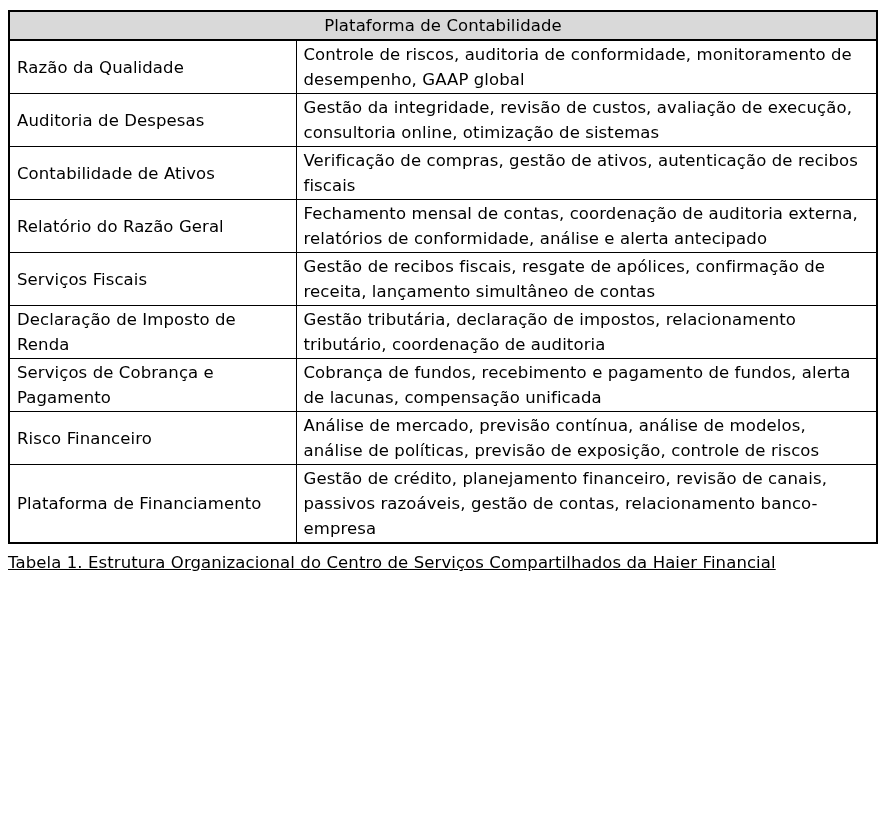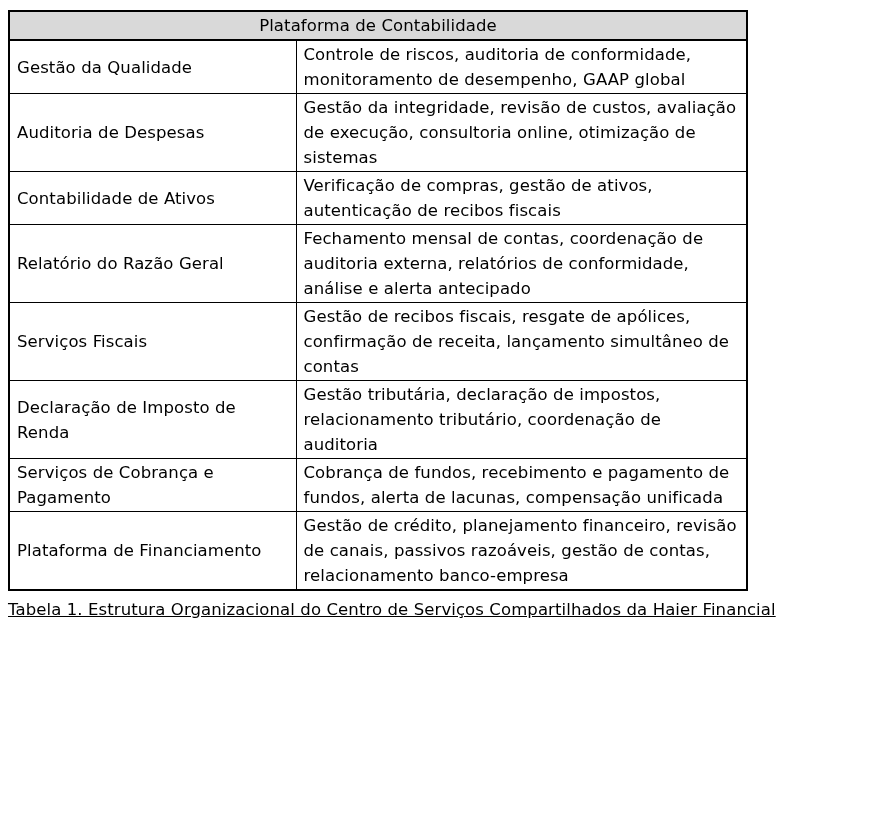--- a/index.html
+++ b/index.html
@@ -11,21 +11,21 @@
   }
   .page {
     width: 886px;
     height: 832px;
     box-sizing: border-box;
     padding: 10px 8px 0 8px;
     background: #ffffff;
     overflow: hidden;
   }
   table.org-table {
-    width: 740px;
+    width: 870px;
     border-collapse: collapse;
     border: 2px solid #000000;
     table-layout: fixed;
   }
   table.org-table td {
     border: 1px solid #000000;
     font-size: 16.5px;
     line-height: 25px;
     letter-spacing: 0.1px;
     padding: 1px 7px;
@@ -56,21 +56,21 @@
   <table class="org-table">
     <colgroup>
       <col class="col-cat">
       <col class="col-det">
     </colgroup>
     <tbody>
         <tr class="section-header">
           <td colspan="2">Plataforma de Contabilidade</td>
         </tr>
         <tr>
-          <td>Gestão da Qualidade</td>
+          <td>Razão da Qualidade</td>
           <td>Controle de riscos, auditoria de conformidade, monitoramento de desempenho, GAAP global</td>
         </tr>
         <tr>
           <td>Auditoria de Despesas</td>
           <td>Gestão da integridade, revisão de custos, avaliação de execução, consultoria online, otimização de sistemas</td>
         </tr>
         <tr>
           <td>Contabilidade de Ativos</td>
           <td>Verificação de compras, gestão de ativos, autenticação de recibos fiscais</td>
         </tr>
@@ -84,19 +84,23 @@
         </tr>
         <tr>
           <td>Declaração de Imposto de Renda</td>
           <td>Gestão tributária, declaração de impostos, relacionamento tributário, coordenação de auditoria</td>
         </tr>
         <tr>
           <td>Serviços de Cobrança e Pagamento</td>
           <td>Cobrança de fundos, recebimento e pagamento de fundos, alerta de lacunas, compensação unificada</td>
         </tr>
         <tr>
+          <td>Risco Financeiro</td>
+          <td>Análise de mercado, previsão contínua, análise de modelos, análise de políticas, previsão de exposição, controle de riscos</td>
+        </tr>
+        <tr>
           <td>Plataforma de Financiamento</td>
           <td>Gestão de crédito, planejamento financeiro, revisão de canais, passivos razoáveis, gestão de contas, relacionamento banco-empresa</td>
         </tr>
       </tbody>
   </table>
   <div class="caption">Tabela 1. Estrutura Organizacional do Centro de Serviços Compartilhados da Haier Financial</div>
 </div>
 
 </body></html>

